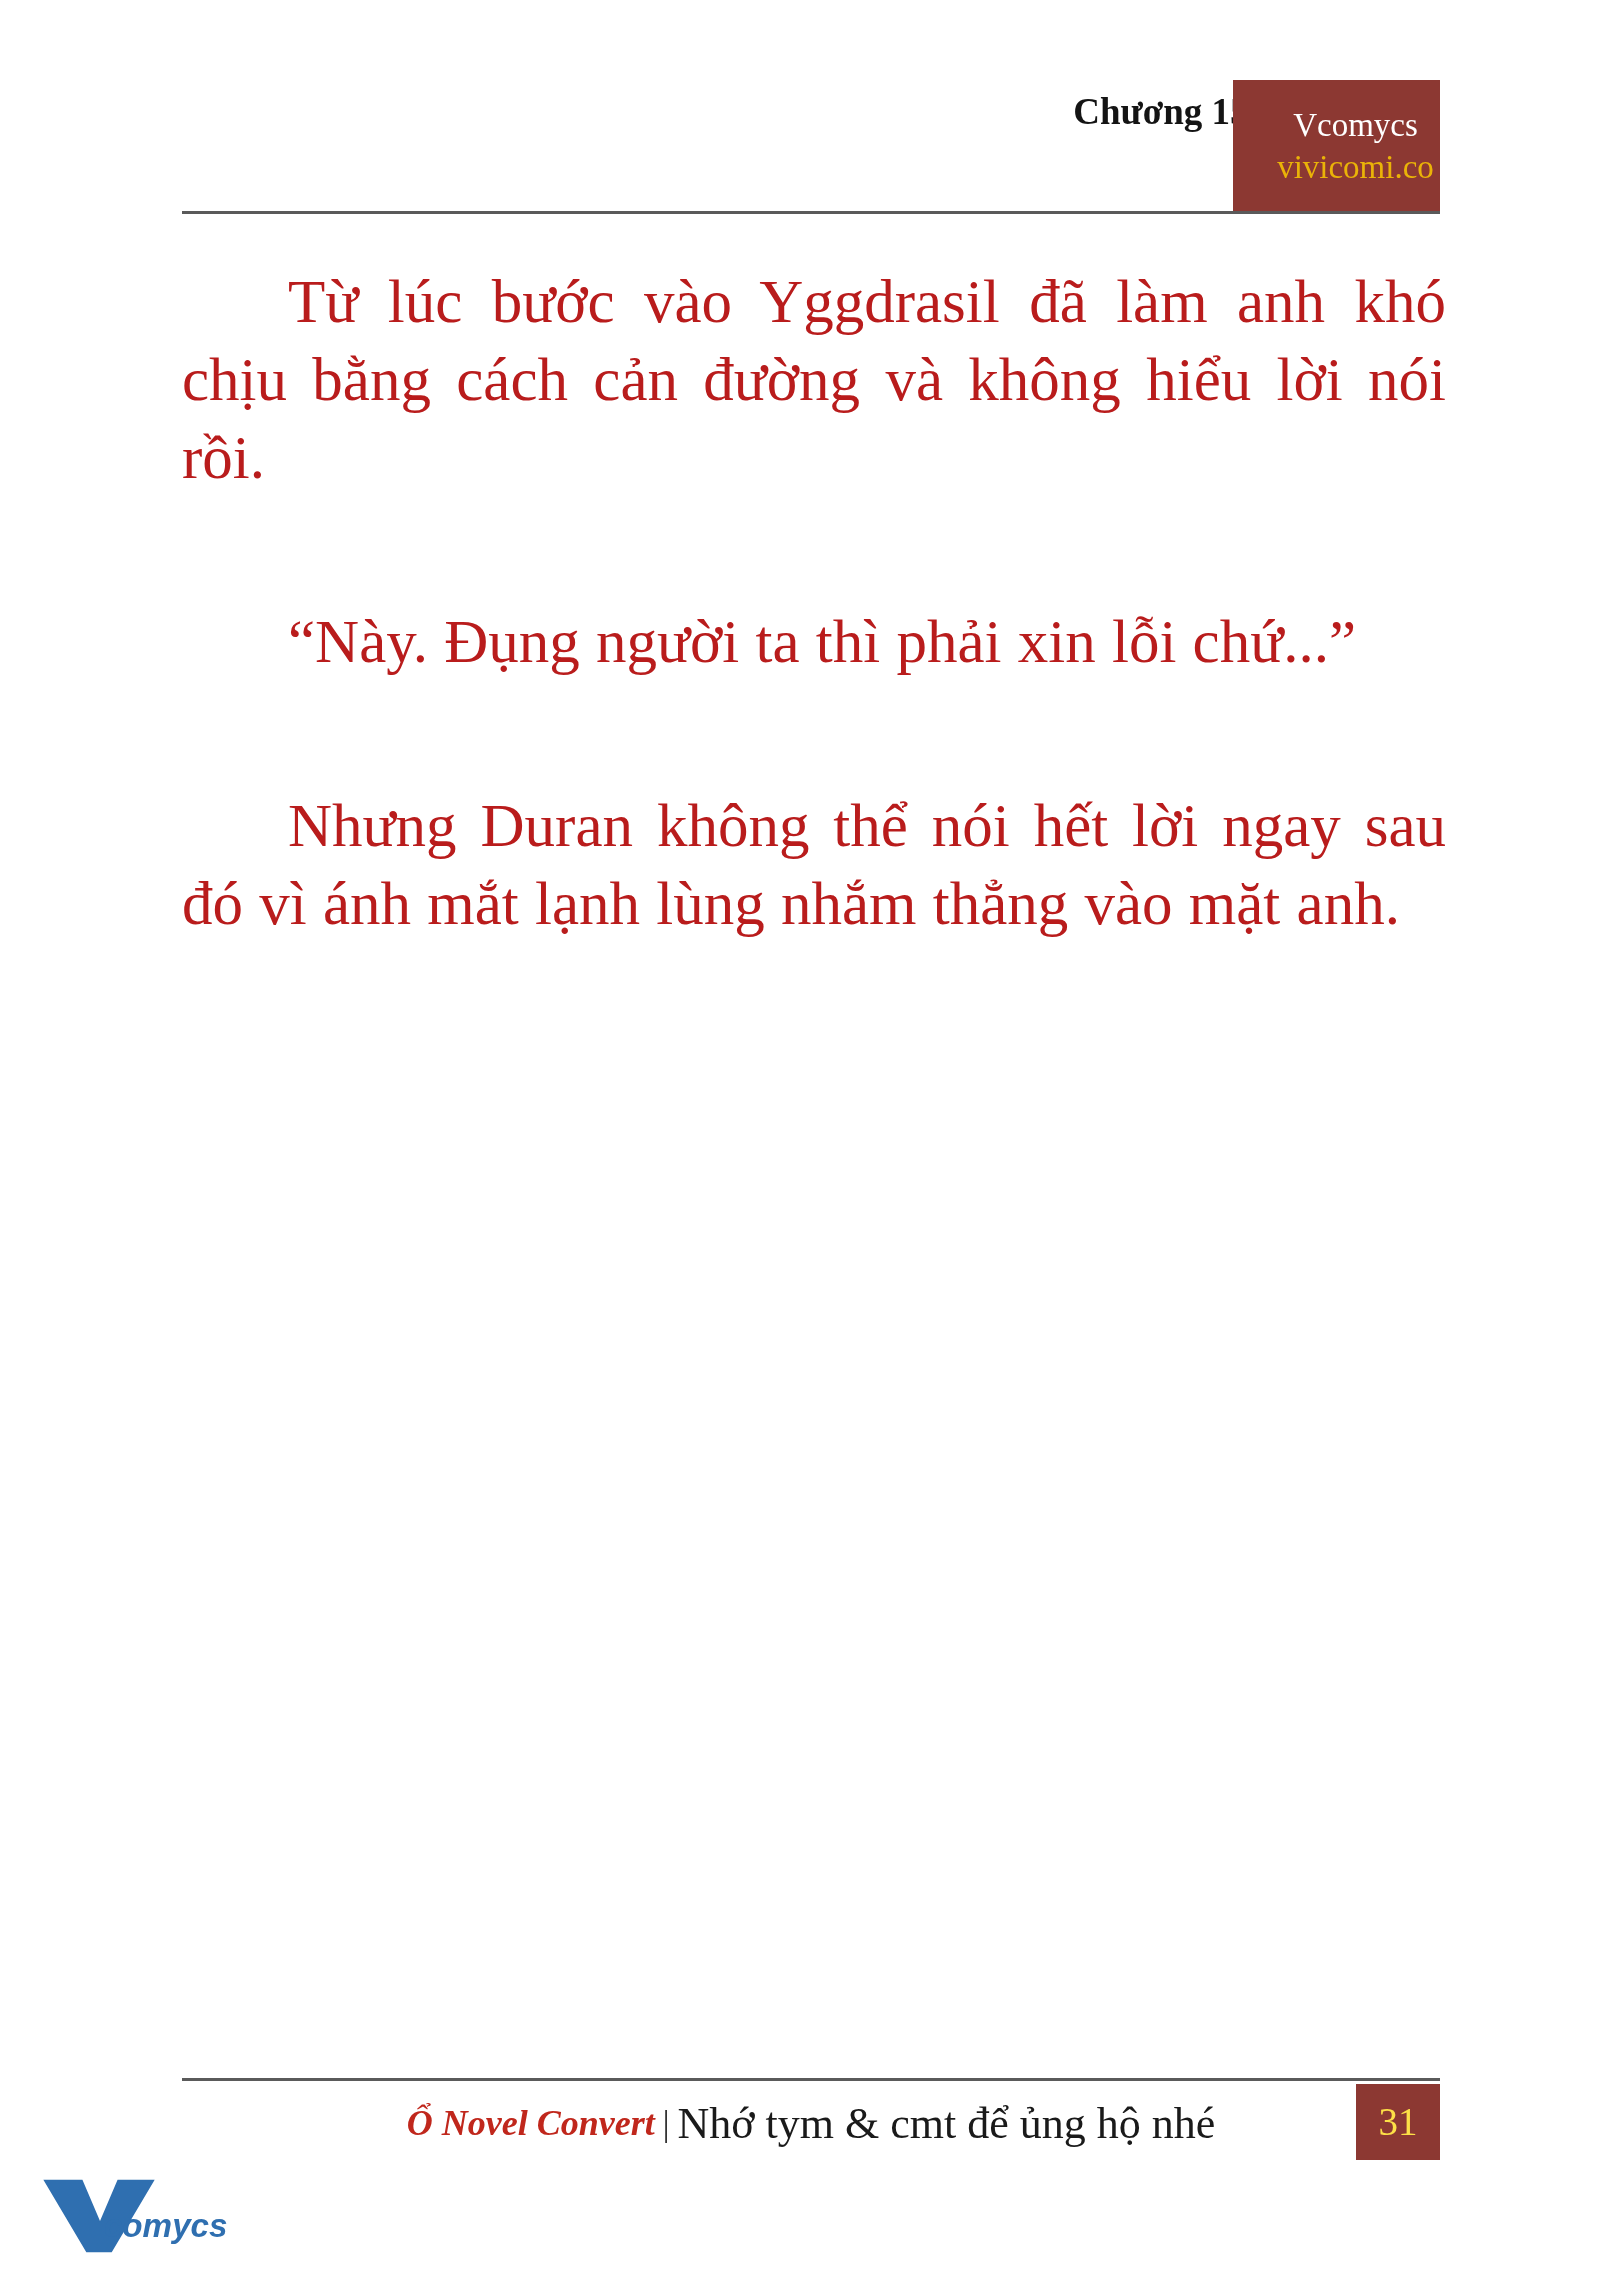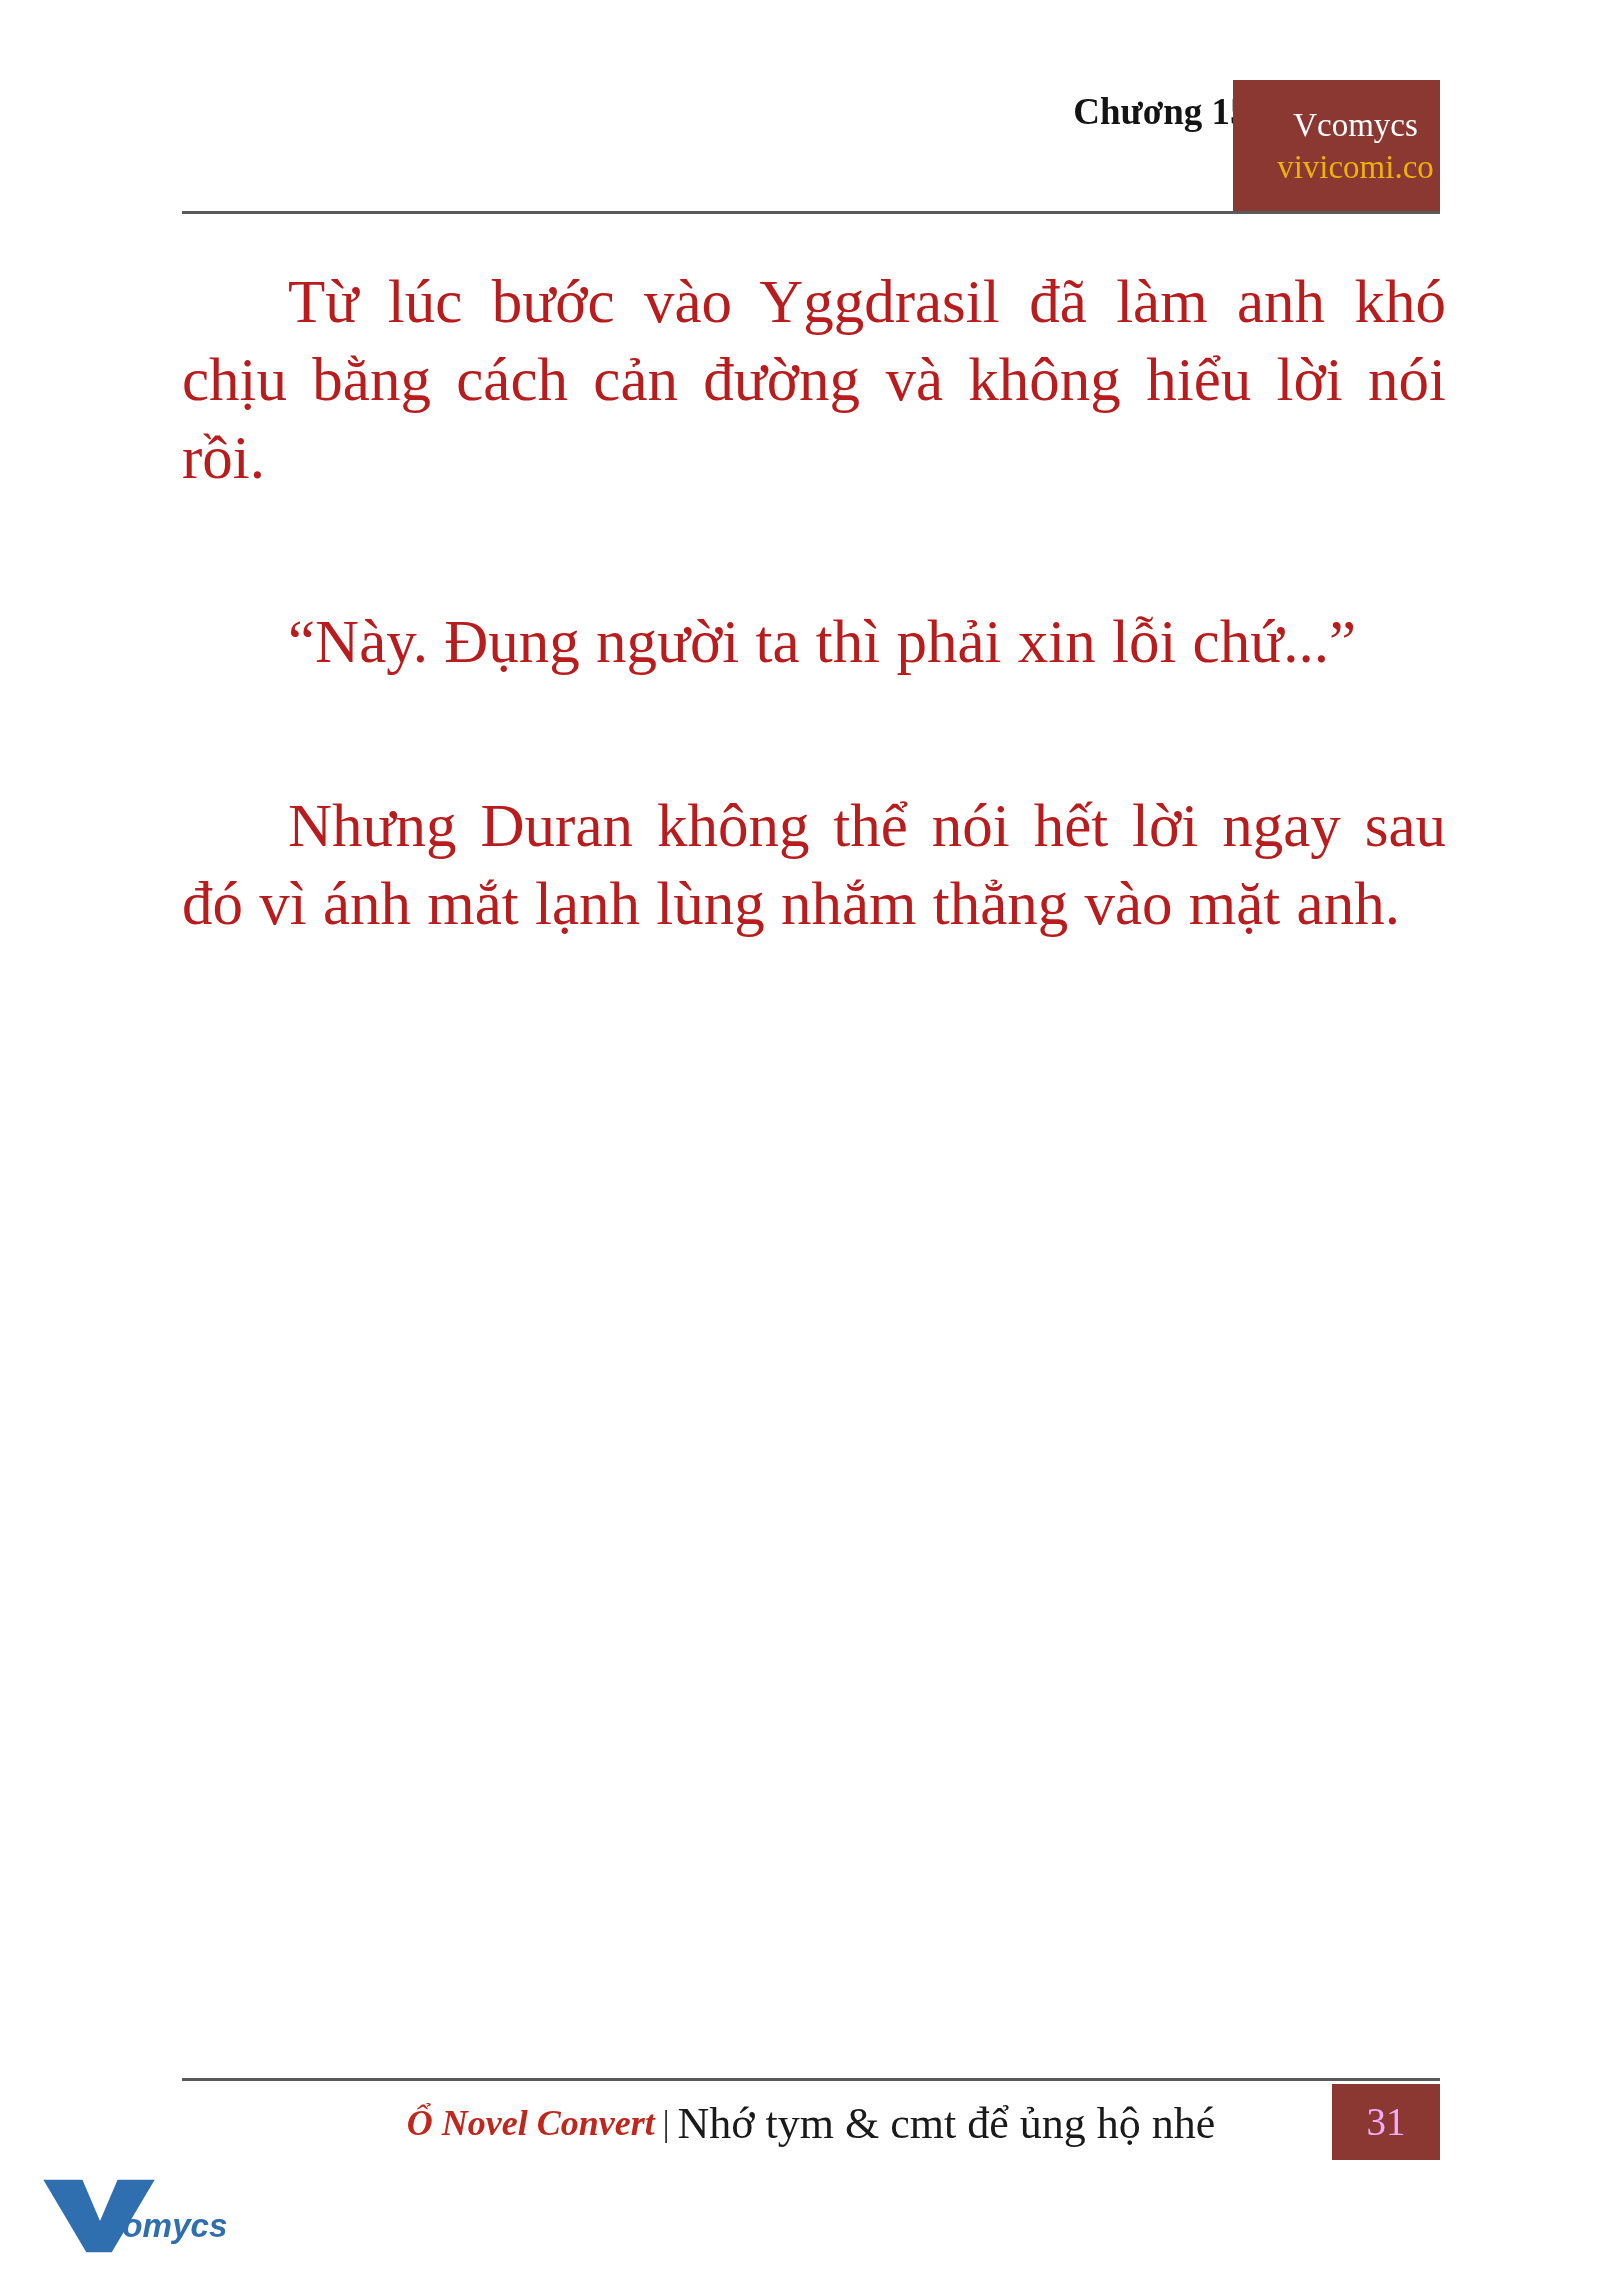--- a/index.html
+++ b/index.html
@@ -151,24 +151,24 @@
   .footer-note {
     font-family: "Liberation Serif", serif;
     font-size: 44px;
     color: #1a1a1a;
     white-space: nowrap;
   }
   .footer-page {
     position: absolute;
     right: 0;
     top: 5.9px;
-    width: 108px;
+    width: 84px;
     height: 76px;
     background: #8c3832;
-    color: #f0abfc;
+    color: #fde047;
     display: flex;
     align-items: center;
     justify-content: center;
     font-family: "Liberation Serif", serif;
     font-size: 39px;
   }
 
   
   .watermark {
     position: absolute;

